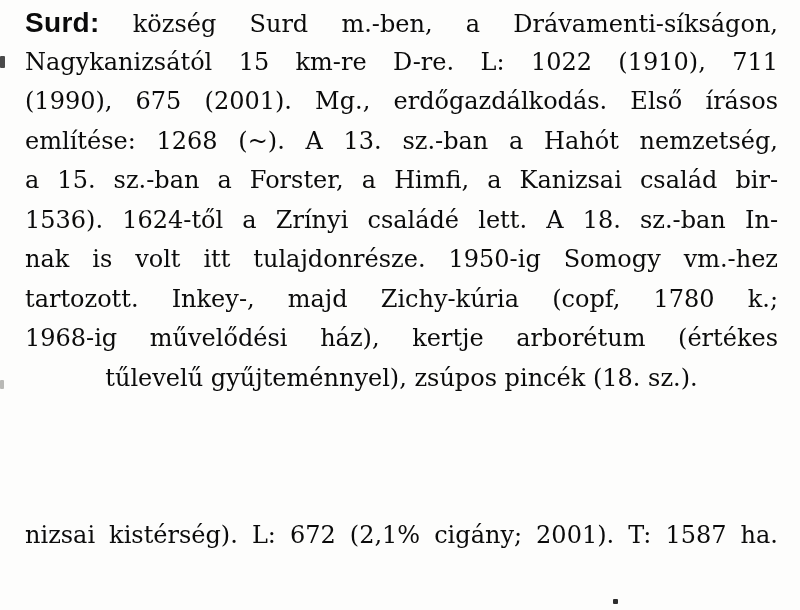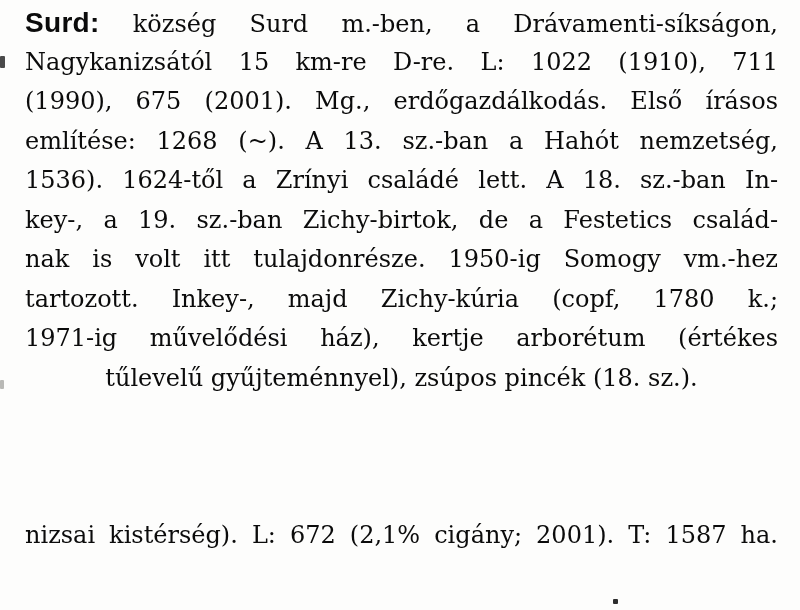--- a/index.html
+++ b/index.html
@@ -56,25 +56,25 @@
 <body>
 
 <div class="entry entry-1">
   <div class="line just">
     <span class="hw">Surd:</span>
     <span>község Surd m.-ben, a Drávamenti-síkságon,</span>
   </div>
   <div class="line just">Nagykanizsától 15 km-re D-re. L: 1022 (1910), 711</div>
   <div class="line just">(1990), 675 (2001). Mg., erdőgazdálkodás. Első írásos</div>
   <div class="line just">említése: 1268 (~). A 13. sz.-ban a Hahót nemzetség,</div>
+  <div class="line just">a 15. sz.-ban a Forster, a Himfi, a Kanizsai család bir-</div>
   <div class="line just">1536). 1624-től a Zrínyi családé lett. A 18. sz.-ban In-</div>
-  <div class="line just">key-, a 19. sz.-ban Zichy-birtok, de a Festetics család-</div>
   <div class="line just">nak is volt itt tulajdonrésze. 1950-ig Somogy vm.-hez</div>
   <div class="line just">tartozott. Inkey-, majd Zichy-kúria (copf, 1780 k.;</div>
-  <div class="line just">1971-ig művelődési ház), kertje arborétum (értékes</div>
+  <div class="line just">1968-ig művelődési ház), kertje arborétum (értékes</div>
   <div class="line plain">tűlevelű gyűjteménnyel), zsúpos pincék (18. sz.).</div>
 </div>
 
 <div class="entry entry-2">
   <div class="line just">nizsai kistérség). L: 672 (2,1% cigány; 2001). T: 1587 ha.</div>
 </div>
 
 <div class="speck speck-a"></div>
 <div class="speck speck-b"></div>
 <div class="speck speck-c"></div>

